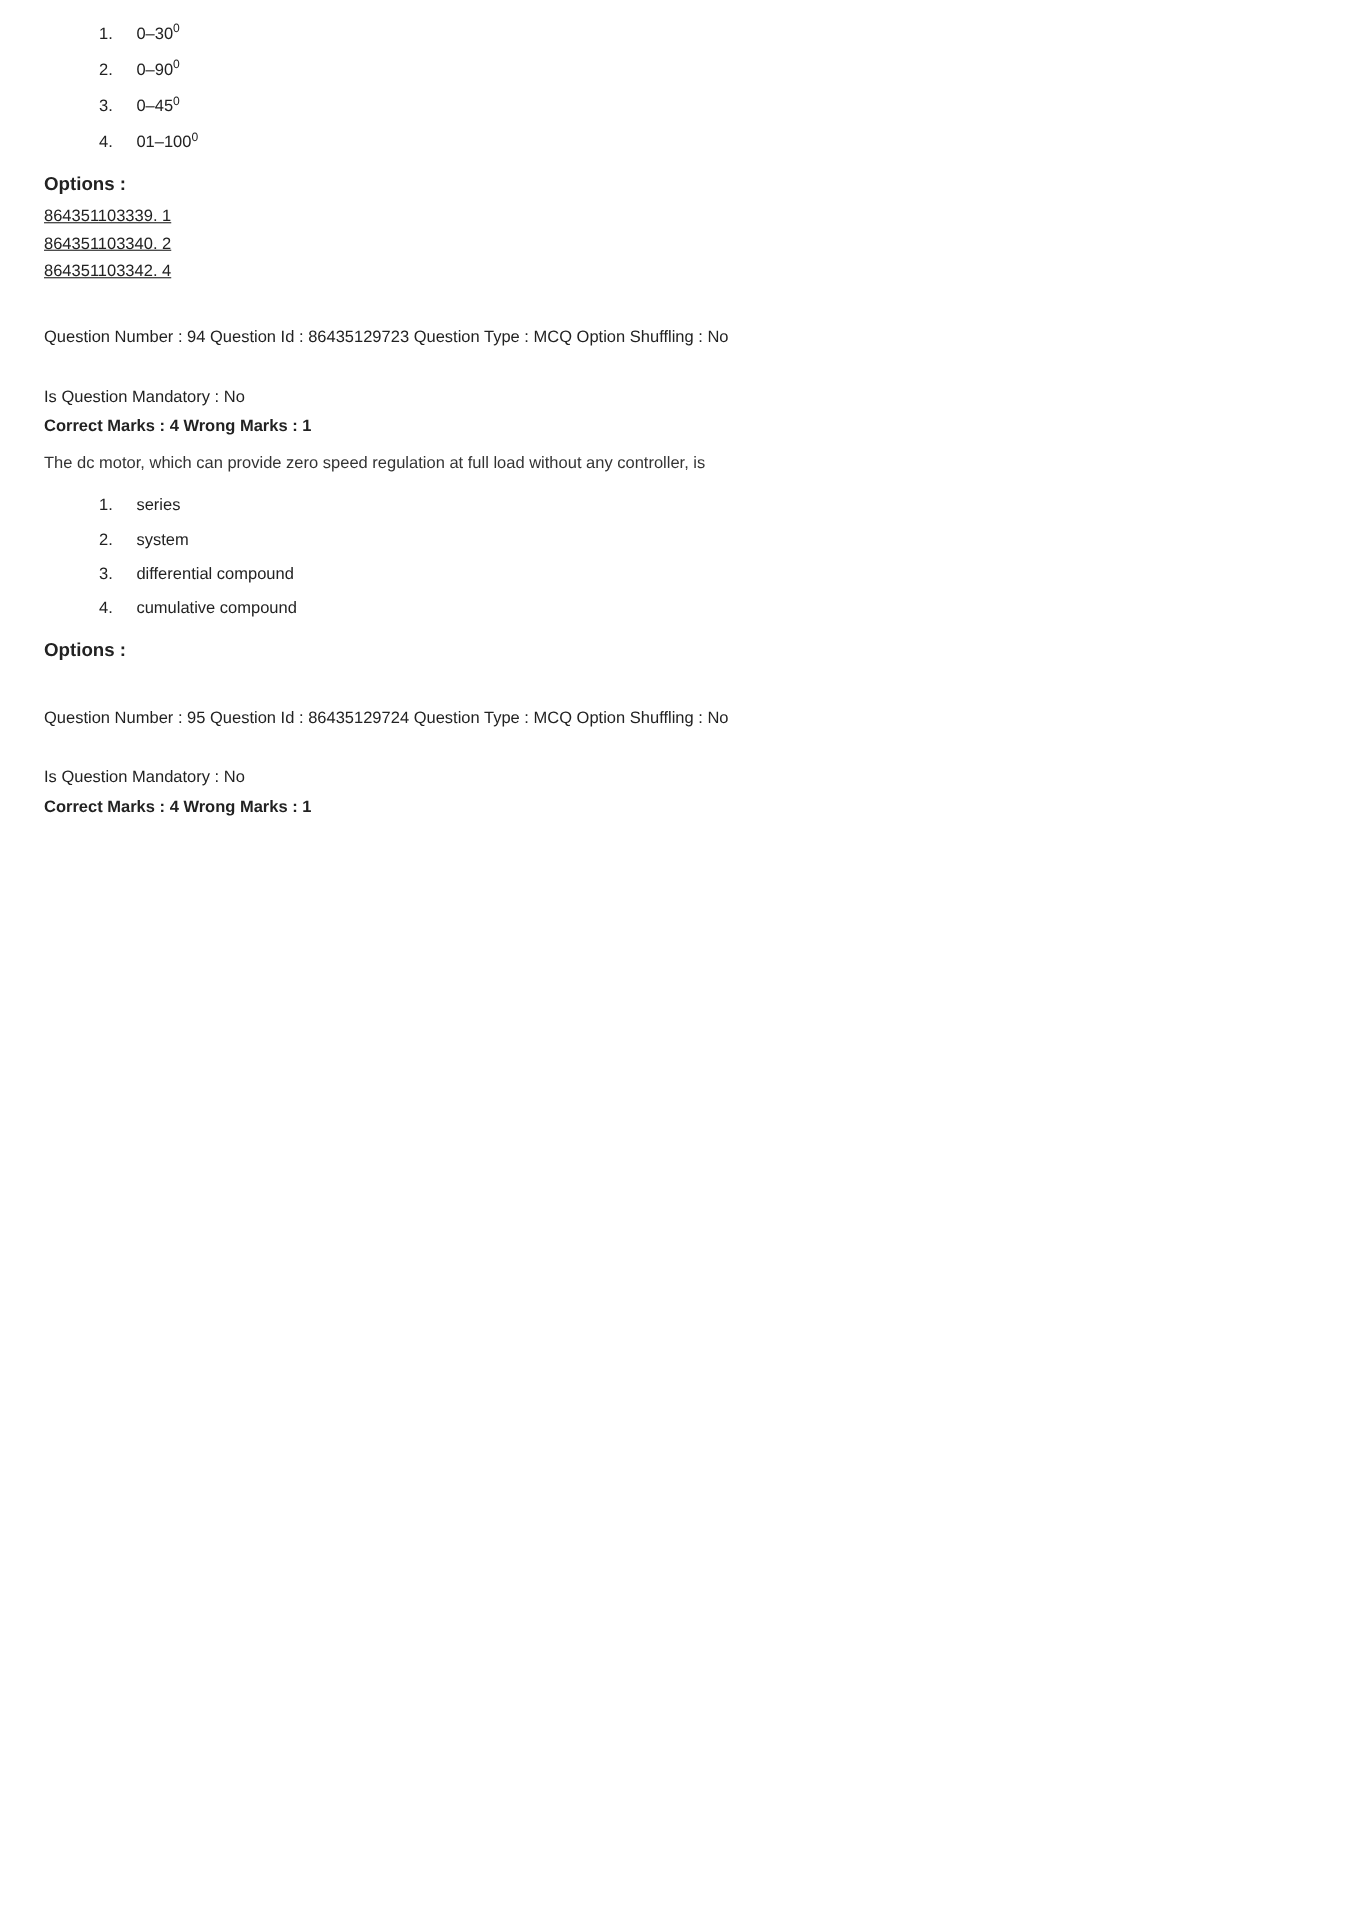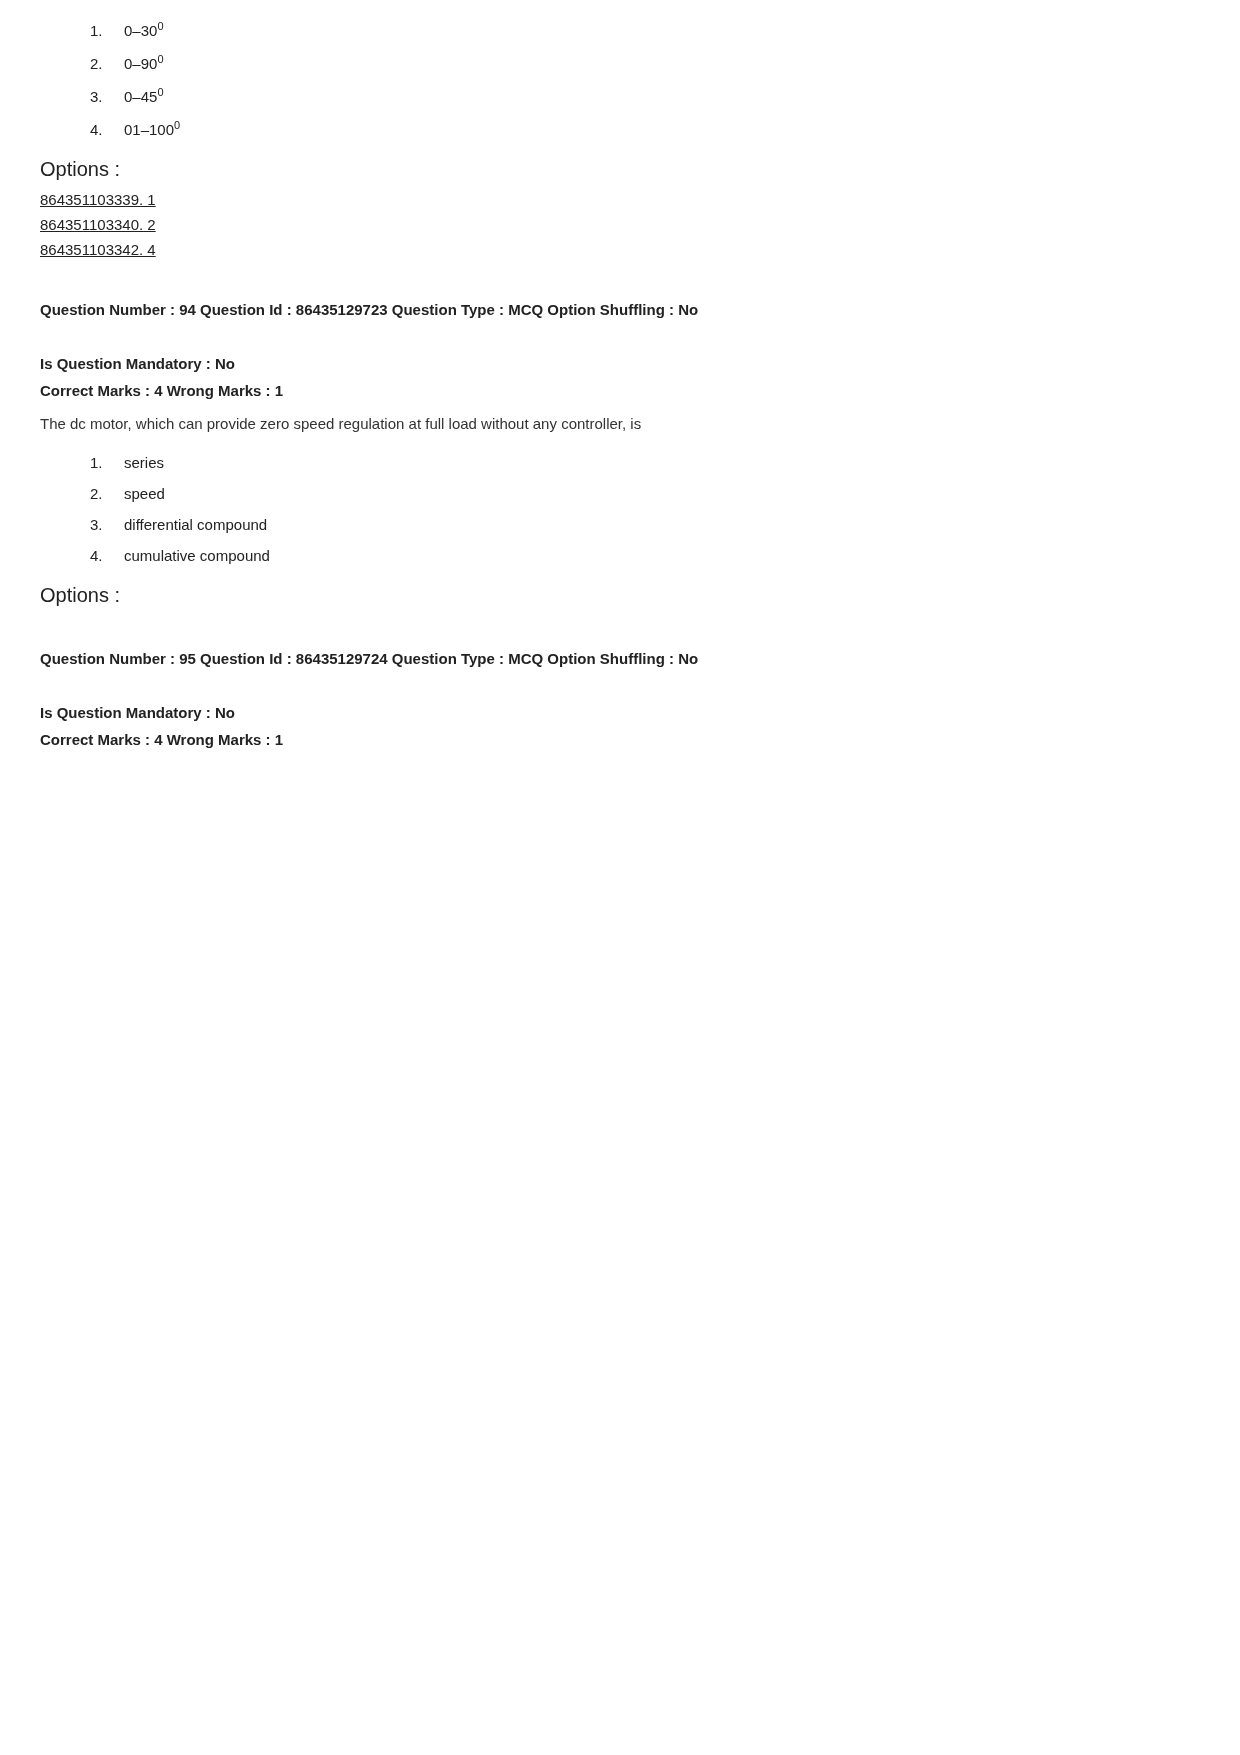--- a/index.html
+++ b/index.html
@@ -32,32 +32,32 @@
       display: flex;
       align-items: baseline;
       gap: 14px;
       font-size: 15px;
     }
     .option-number {
       min-width: 20px;
       color: #222;
     }
     .options-label {
-      font-weight: normal;
+      font-weight: bold;
       margin-bottom: 10px;
-      font-size: 20px;
+      font-size: 17px;
     }
     .option-item {
       font-size: 15px;
       margin-bottom: 8px;
       color: #222;
       text-decoration: underline;
     }
     .question-meta {
-      font-weight: bold;
+      font-weight: normal;
       font-size: 15px;
       margin-top: 30px;
       margin-bottom: 6px;
       line-height: 1.6;
     }
     .marks-line {
       font-weight: bold;
       font-size: 15px;
       margin-bottom: 14px;
     }
@@ -105,21 +105,21 @@
 
   <p class="question-text">The dc motor, which can provide zero speed regulation at full load without any controller, is</p>
 
   <ul class="options-list">
     <li>
       <span class="option-number">1.</span>
       <span>series</span>
     </li>
     <li>
       <span class="option-number">2.</span>
-      <span>speed</span>
+      <span>system</span>
     </li>
     <li>
       <span class="option-number">3.</span>
       <span>differential compound</span>
     </li>
     <li>
       <span class="option-number">4.</span>
       <span>cumulative compound</span>
     </li>
   </ul>

